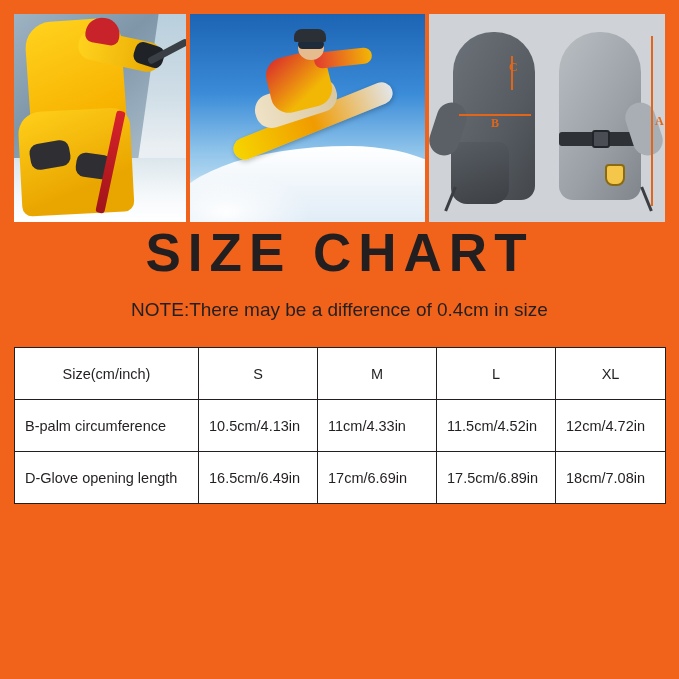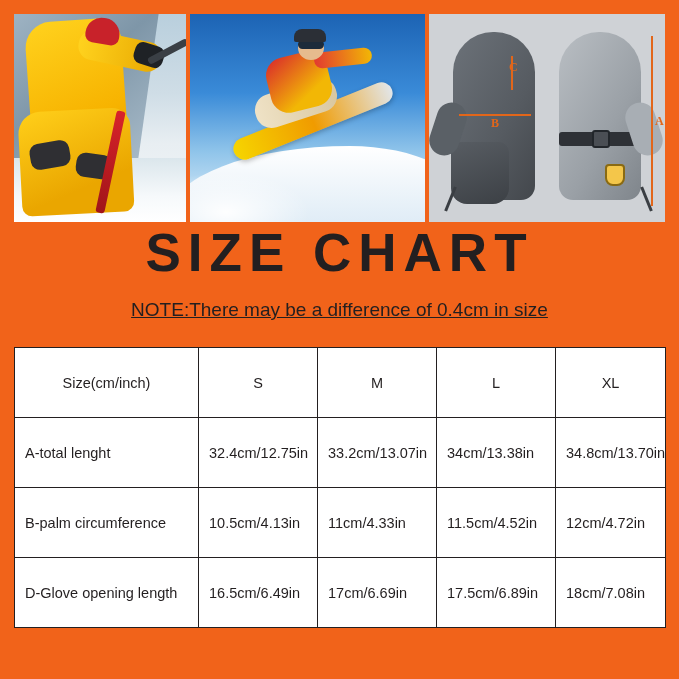--- a/index.html
+++ b/index.html
@@ -182,38 +182,37 @@
     font-weight: bold;
     letter-spacing: 7px;
     font-family: "Liberation Sans", sans-serif;
   }
   .note {
     text-align: center;
     color: #231f20;
     font-size: 19px;
     margin-top: 16px;
     font-family: "Liberation Sans", sans-serif;
-    text-decoration: underline;
   }
 
   
   .table-wrap {
     margin: 26px 14px 0 14px;
     width: 651px;
     margin-left: 0;
   }
   table {
     border-collapse: collapse;
     width: 651px;
     background: #ffffff;
     table-layout: fixed;
   }
   td, th {
     border: 1px solid #231f20;
-    height: 70px;
+    height: 52px;
     padding: 0 10px;
     font-size: 14.5px;
     color: #231f20;
     text-align: left;
     font-weight: normal;
     font-family: "Liberation Sans", sans-serif;
     white-space: nowrap;
     overflow: hidden;
   }
   thead th { text-align: center; }
@@ -298,27 +297,20 @@
         <tr>
           <th class="first">Size(cm/inch)</th>
           <th>S</th>
           <th>M</th>
           <th>L</th>
           <th>XL</th>
         </tr>
       </thead>
       <tbody>
         <tr>
-          <td>A-total lenght</td>
-          <td>32.4cm/12.75in</td>
-          <td>33.2cm/13.07in</td>
-          <td>34cm/13.38in</td>
-          <td>34.8cm/13.70in</td>
-        </tr>
-        <tr>
           <td>B-palm circumference</td>
           <td>10.5cm/4.13in</td>
           <td>11cm/4.33in</td>
           <td>11.5cm/4.52in</td>
           <td>12cm/4.72in</td>
         </tr>
         <tr>
           <td>D-Glove opening length</td>
           <td>16.5cm/6.49in</td>
           <td>17cm/6.69in</td>

